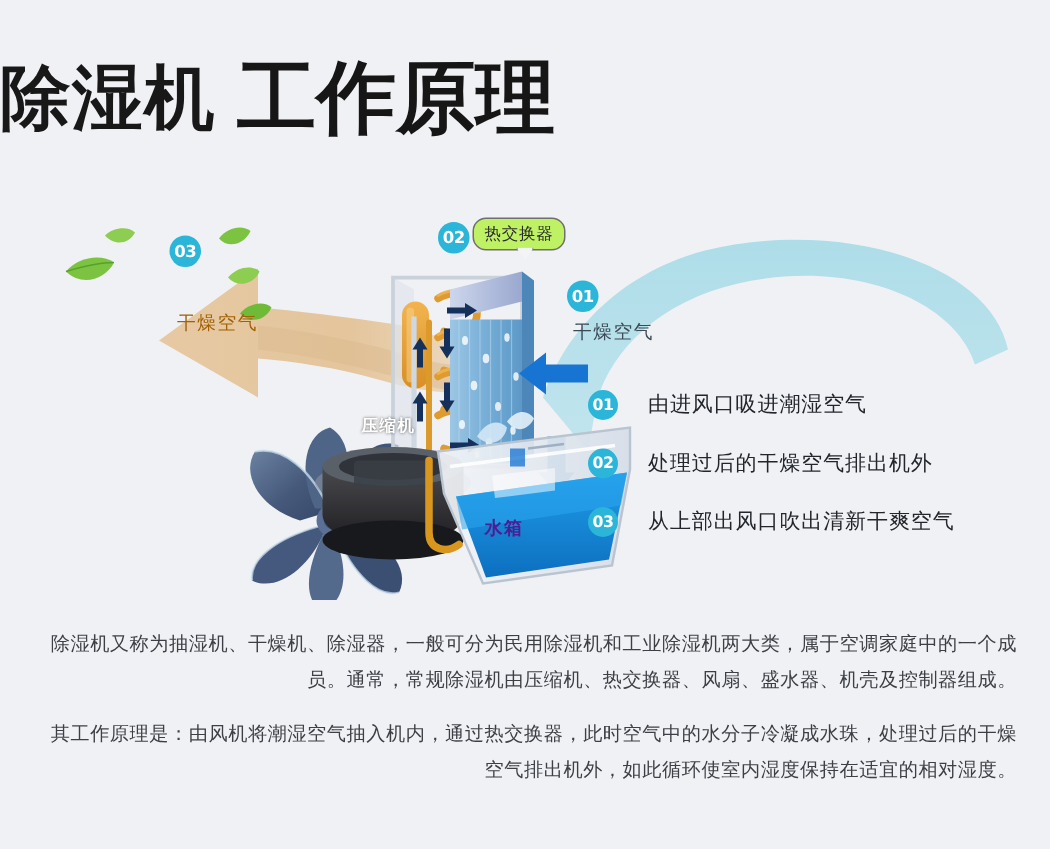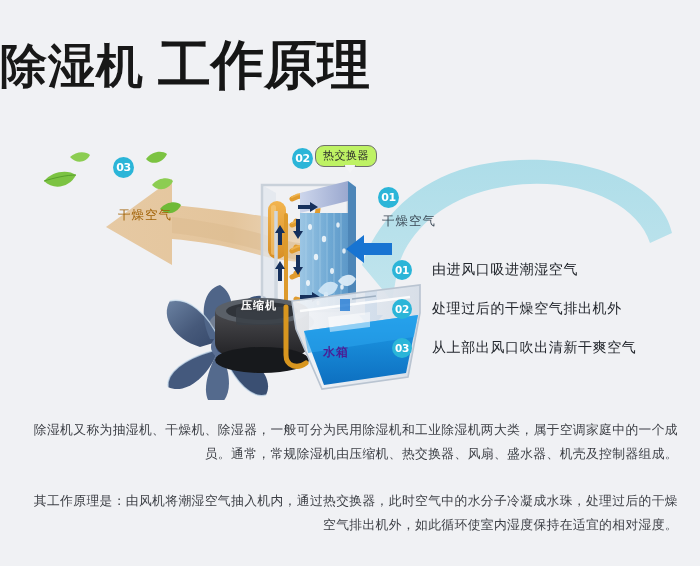--- a/index.html
+++ b/index.html
@@ -105,21 +105,21 @@
 
   .dlabel-white {
     position: absolute;
     font-size: 11px;
     color: #4c1d95;
     letter-spacing: 1px;
     white-space: nowrap;
     font-weight: 600;
   }
   .dlabel-white.compressor {
-    left: 241px; top: 183px;
+    left: 241px; top: 161px;
     color: #ffffff;
     text-shadow: 0 0 2px rgba(60,60,60,0.85);
   }
   .dlabel-white.tank { left: 323px; top: 229px; font-size: 12px; }
 
   
   .steps {
     position: absolute;
     left: 392px;
     top: 250px;
@@ -158,21 +158,21 @@
     top: 418px;
     width: 652px;
   }
   .para {
     font-size: 12.8px;
     line-height: 24px;
     color: #3c3f45;
     letter-spacing: 0.35px;
     text-align: right;
   }
-  .para.p2 { margin-top: 23px; }
+  .para.p2 { margin-top: 12px; }
 </style>
 </head>
 <body>
 
 <div class="title-wrap">
   <span class="title-bold">除湿机</span><span class="title-gap"></span><span class="title-light">工作原理</span>
 </div>
 
 <div class="stage">
 

